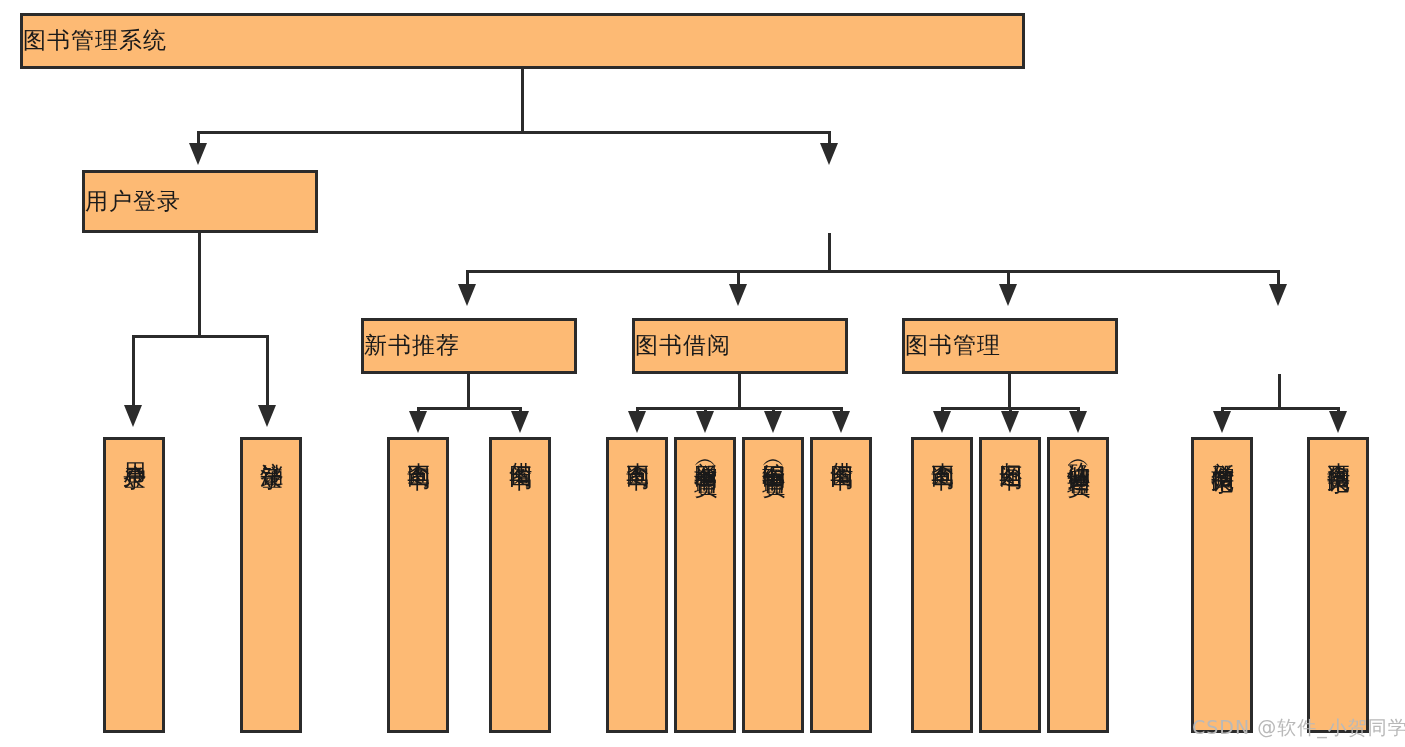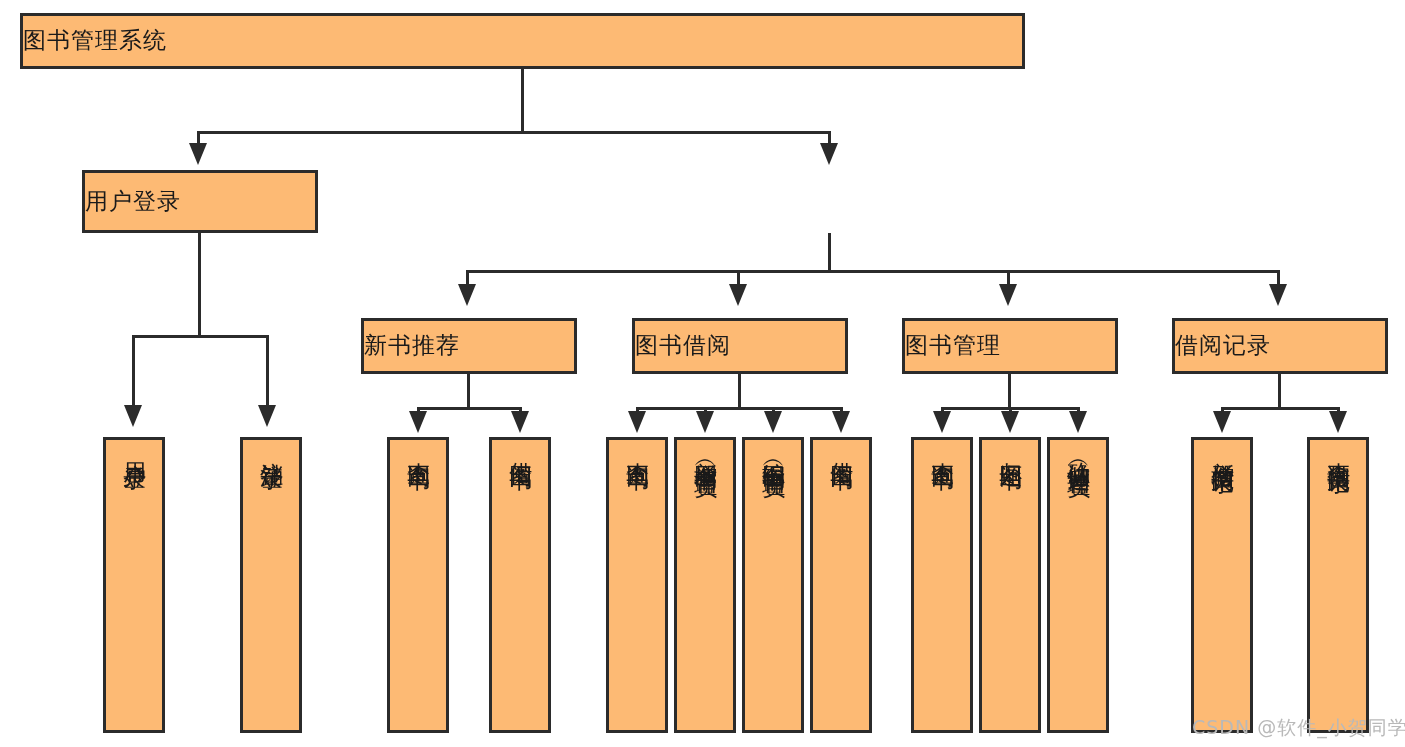--- a/index.html
+++ b/index.html
@@ -110,23 +110,20 @@
   <div class="arrow" style="left:1269px; top:284px;"></div>
 
   <div class="node horiz" style="left:361px; top:318px; width:216px; height:56px;">
     <span>新书推荐</span>
   </div>
   <div class="node horiz" style="left:632px; top:318px; width:216px; height:56px;">
     <span>图书借阅</span>
   </div>
   <div class="node horiz" style="left:902px; top:318px; width:216px; height:56px;">
     <span>图书管理</span>
-  </div>
-  <div class="node horiz" style="left:1172px; top:318px; width:216px; height:56px;">
-    <span>借阅记录</span>
   </div>
 
   <div class="edge v" style="left:467px; top:374px; width:3px; height:33px;"></div>
   <div class="edge h" style="left:417px; top:407px; width:105px; height:3px;"></div>
   <div class="edge v" style="left:417px; top:407px; width:3px; height:6px;"></div>
   <div class="arrow" style="left:409px; top:411px;"></div>
   <div class="edge v" style="left:519px; top:407px; width:3px; height:6px;"></div>
   <div class="arrow" style="left:511px; top:411px;"></div>
 
   <div class="edge v" style="left:738px; top:374px; width:3px; height:33px;"></div>

